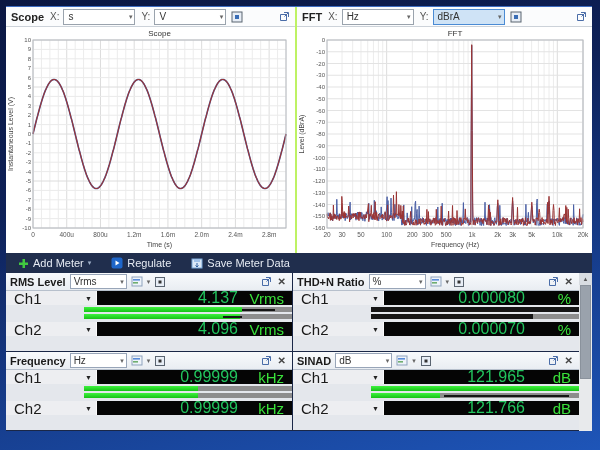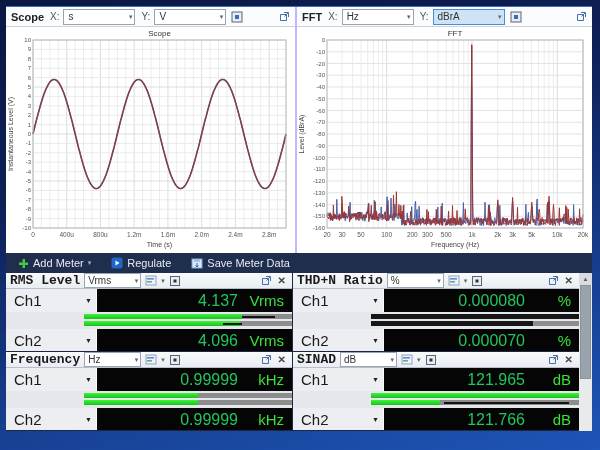--- a/index.html
+++ b/index.html
@@ -1,21 +1,21 @@
 <!DOCTYPE html>
 <html><head>
 <meta charset="utf-8">
 <style>
   html,body{margin:0;padding:0;width:600px;height:450px;overflow:hidden;
     font-family:"Liberation Sans",sans-serif;}
   body{background:linear-gradient(165deg,#0a1742 0%,#0e2158 35%,#174092 72%,#1e55b8 100%);}
   .app{position:absolute;left:6px;top:6px;width:586px;height:424px;
     border-top:1px solid #3d6cc0;background:#2a3550;}
   
-  .plot-row{display:flex;height:246px;gap:2px;background:#c4b5fd;}
+  .plot-row{display:flex;height:246px;gap:2px;background:#bef264;}
   .plot-panel{background:#fff;display:flex;flex-direction:column;}
   .plot-panel.scope{width:289px;}
   .plot-panel.fft{flex:1;}
   .plot-header{height:19px;display:flex;align-items:center;gap:4px;padding:0 5px;
     background:#fbfcfd;border-bottom:1px solid #ccd2d9;font-size:11px;color:#222;}
   .plot-title{font-weight:bold;}
   .axis-lbl{font-size:10px;color:#555;margin-left:2px;}
   .dd{height:14px;min-width:64px;background:#fff;border:1px solid #9aa3ad;
     display:flex;align-items:center;font-size:10px;color:#333;padding:0 2px 0 4px;}
   .dd .dd-arrow{margin-left:auto;font-size:7px;color:#666;}
@@ -30,26 +30,26 @@
   .tb-btn{display:flex;align-items:center;gap:4px;padding:0 8px;height:18px;
     color:#e6ebf3;font-size:11px;cursor:pointer;}
   .tb-caret{font-size:7px;color:#9fb0c8;}
   
   .meters-wrap{height:158px;display:flex;}
   .meters-grid{flex:1;display:grid;grid-template-columns:1fr 1fr;
     grid-auto-rows:78px;gap:1px;background:#1a2747;}
   .meter{background:#e4e7ec;display:flex;flex-direction:column;overflow:hidden;}
   .meter-header{height:17px;display:flex;align-items:center;gap:4px;padding:0 4px;
     background:linear-gradient(#f8fafc,#e9edf2);border-bottom:1px solid #b7c0cc;}
-  .m-title{font-size:13px;font-weight:bold;color:#1a1a1a;white-space:nowrap;font-family:Liberation Mono, monospace;}
+  .m-title{font-size:11px;font-weight:bold;color:#1a1a1a;white-space:nowrap;}
   .m-dd{height:13px;width:50px;background:#fff;border:1px solid #98a5b8;
     display:flex;align-items:center;font-size:10px;color:#333;padding:0 2px 0 3px;}
   .close-x{font-size:10px;font-weight:bold;color:#444;padding:0 2px;}
   .meter-body{flex:1;display:flex;flex-direction:column;}
-  .ch-row{height:23px;display:flex;border-radius:9px;}
+  .ch-row{height:14px;display:flex;border-radius:9px;}
   .ch-label-cell{width:78px;background:#edeef1;border-right:1px solid #fbfbfc;
     display:flex;align-items:center;padding:0 4px 0 8px;}
   .ch-label{font-size:15px;color:#1b1b1b;}
   .ch-dd{margin-left:auto;font-size:7px;color:#222;}
   .ch-display{flex:1;background:#050505;display:flex;align-items:center;
     justify-content:flex-end;padding-right:8px;}
   .ch-value{color:#22c55e;font-size:16px;}
   .ch-unit{color:#3ae03a;font-size:15px;min-width:46px;text-align:right;}
   .bars{height:15px;padding:2px 0 0 78px;background:#e4e7ec;
     display:flex;flex-direction:column;gap:2px;}

